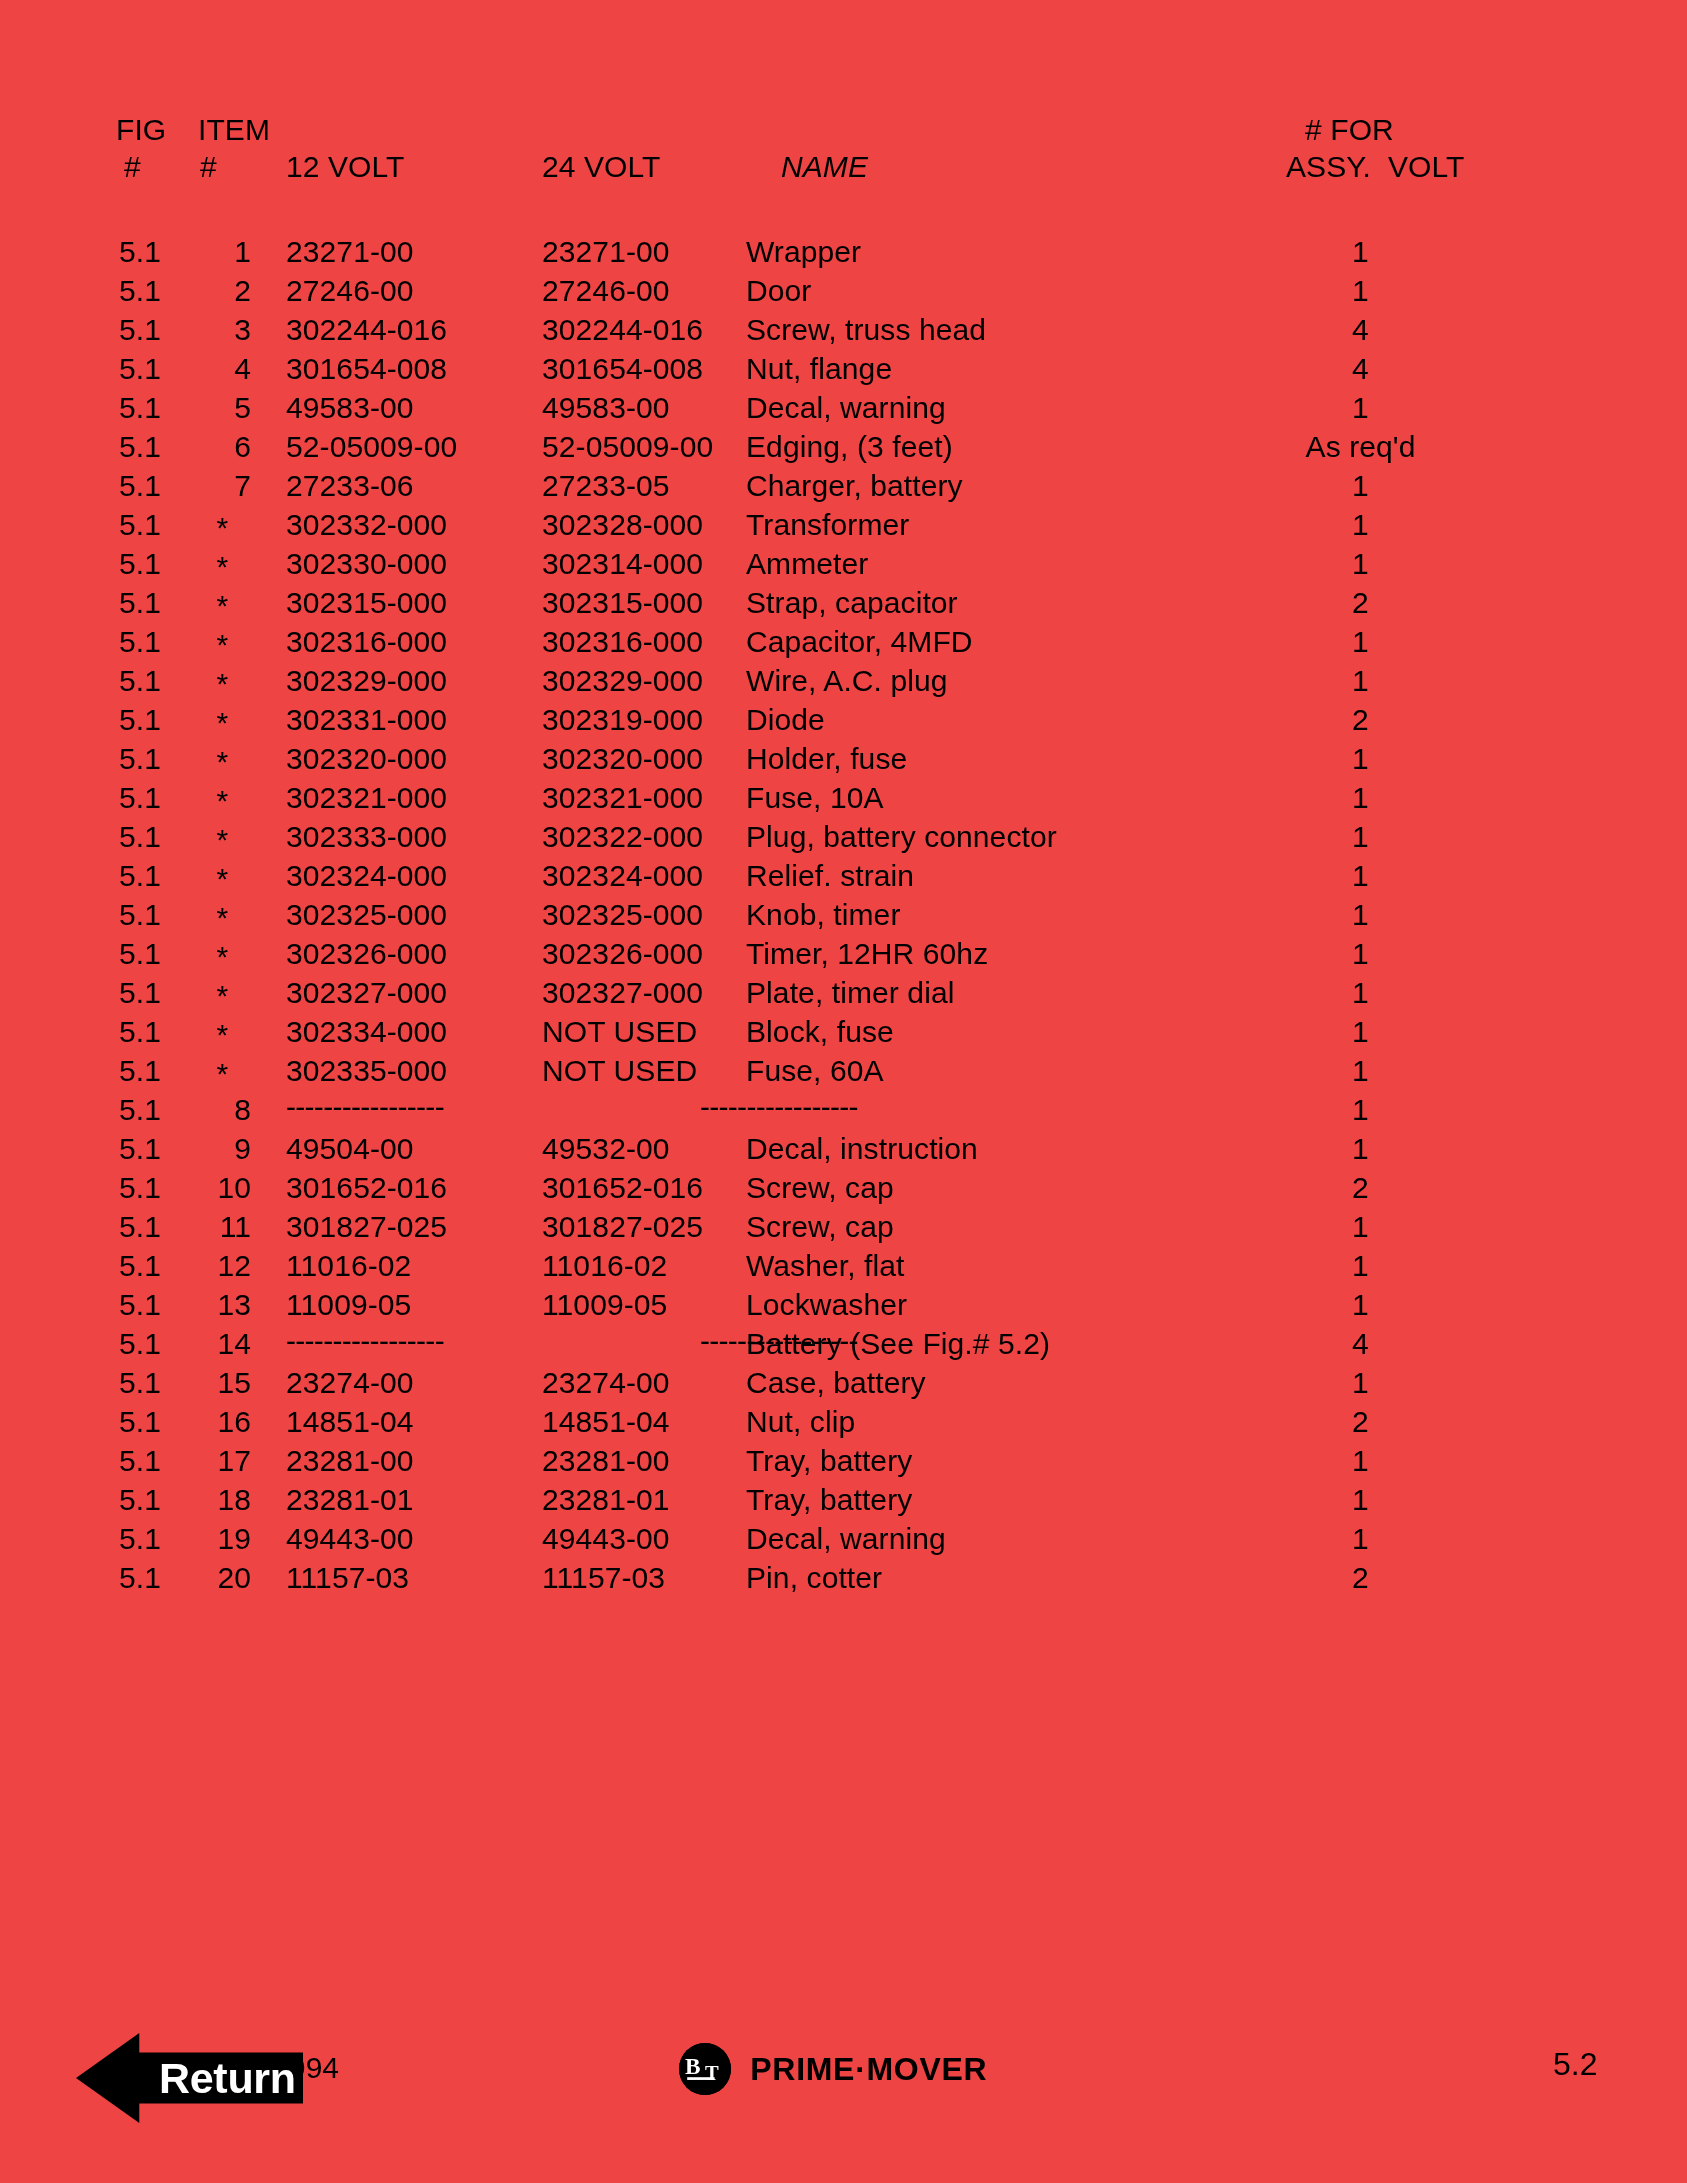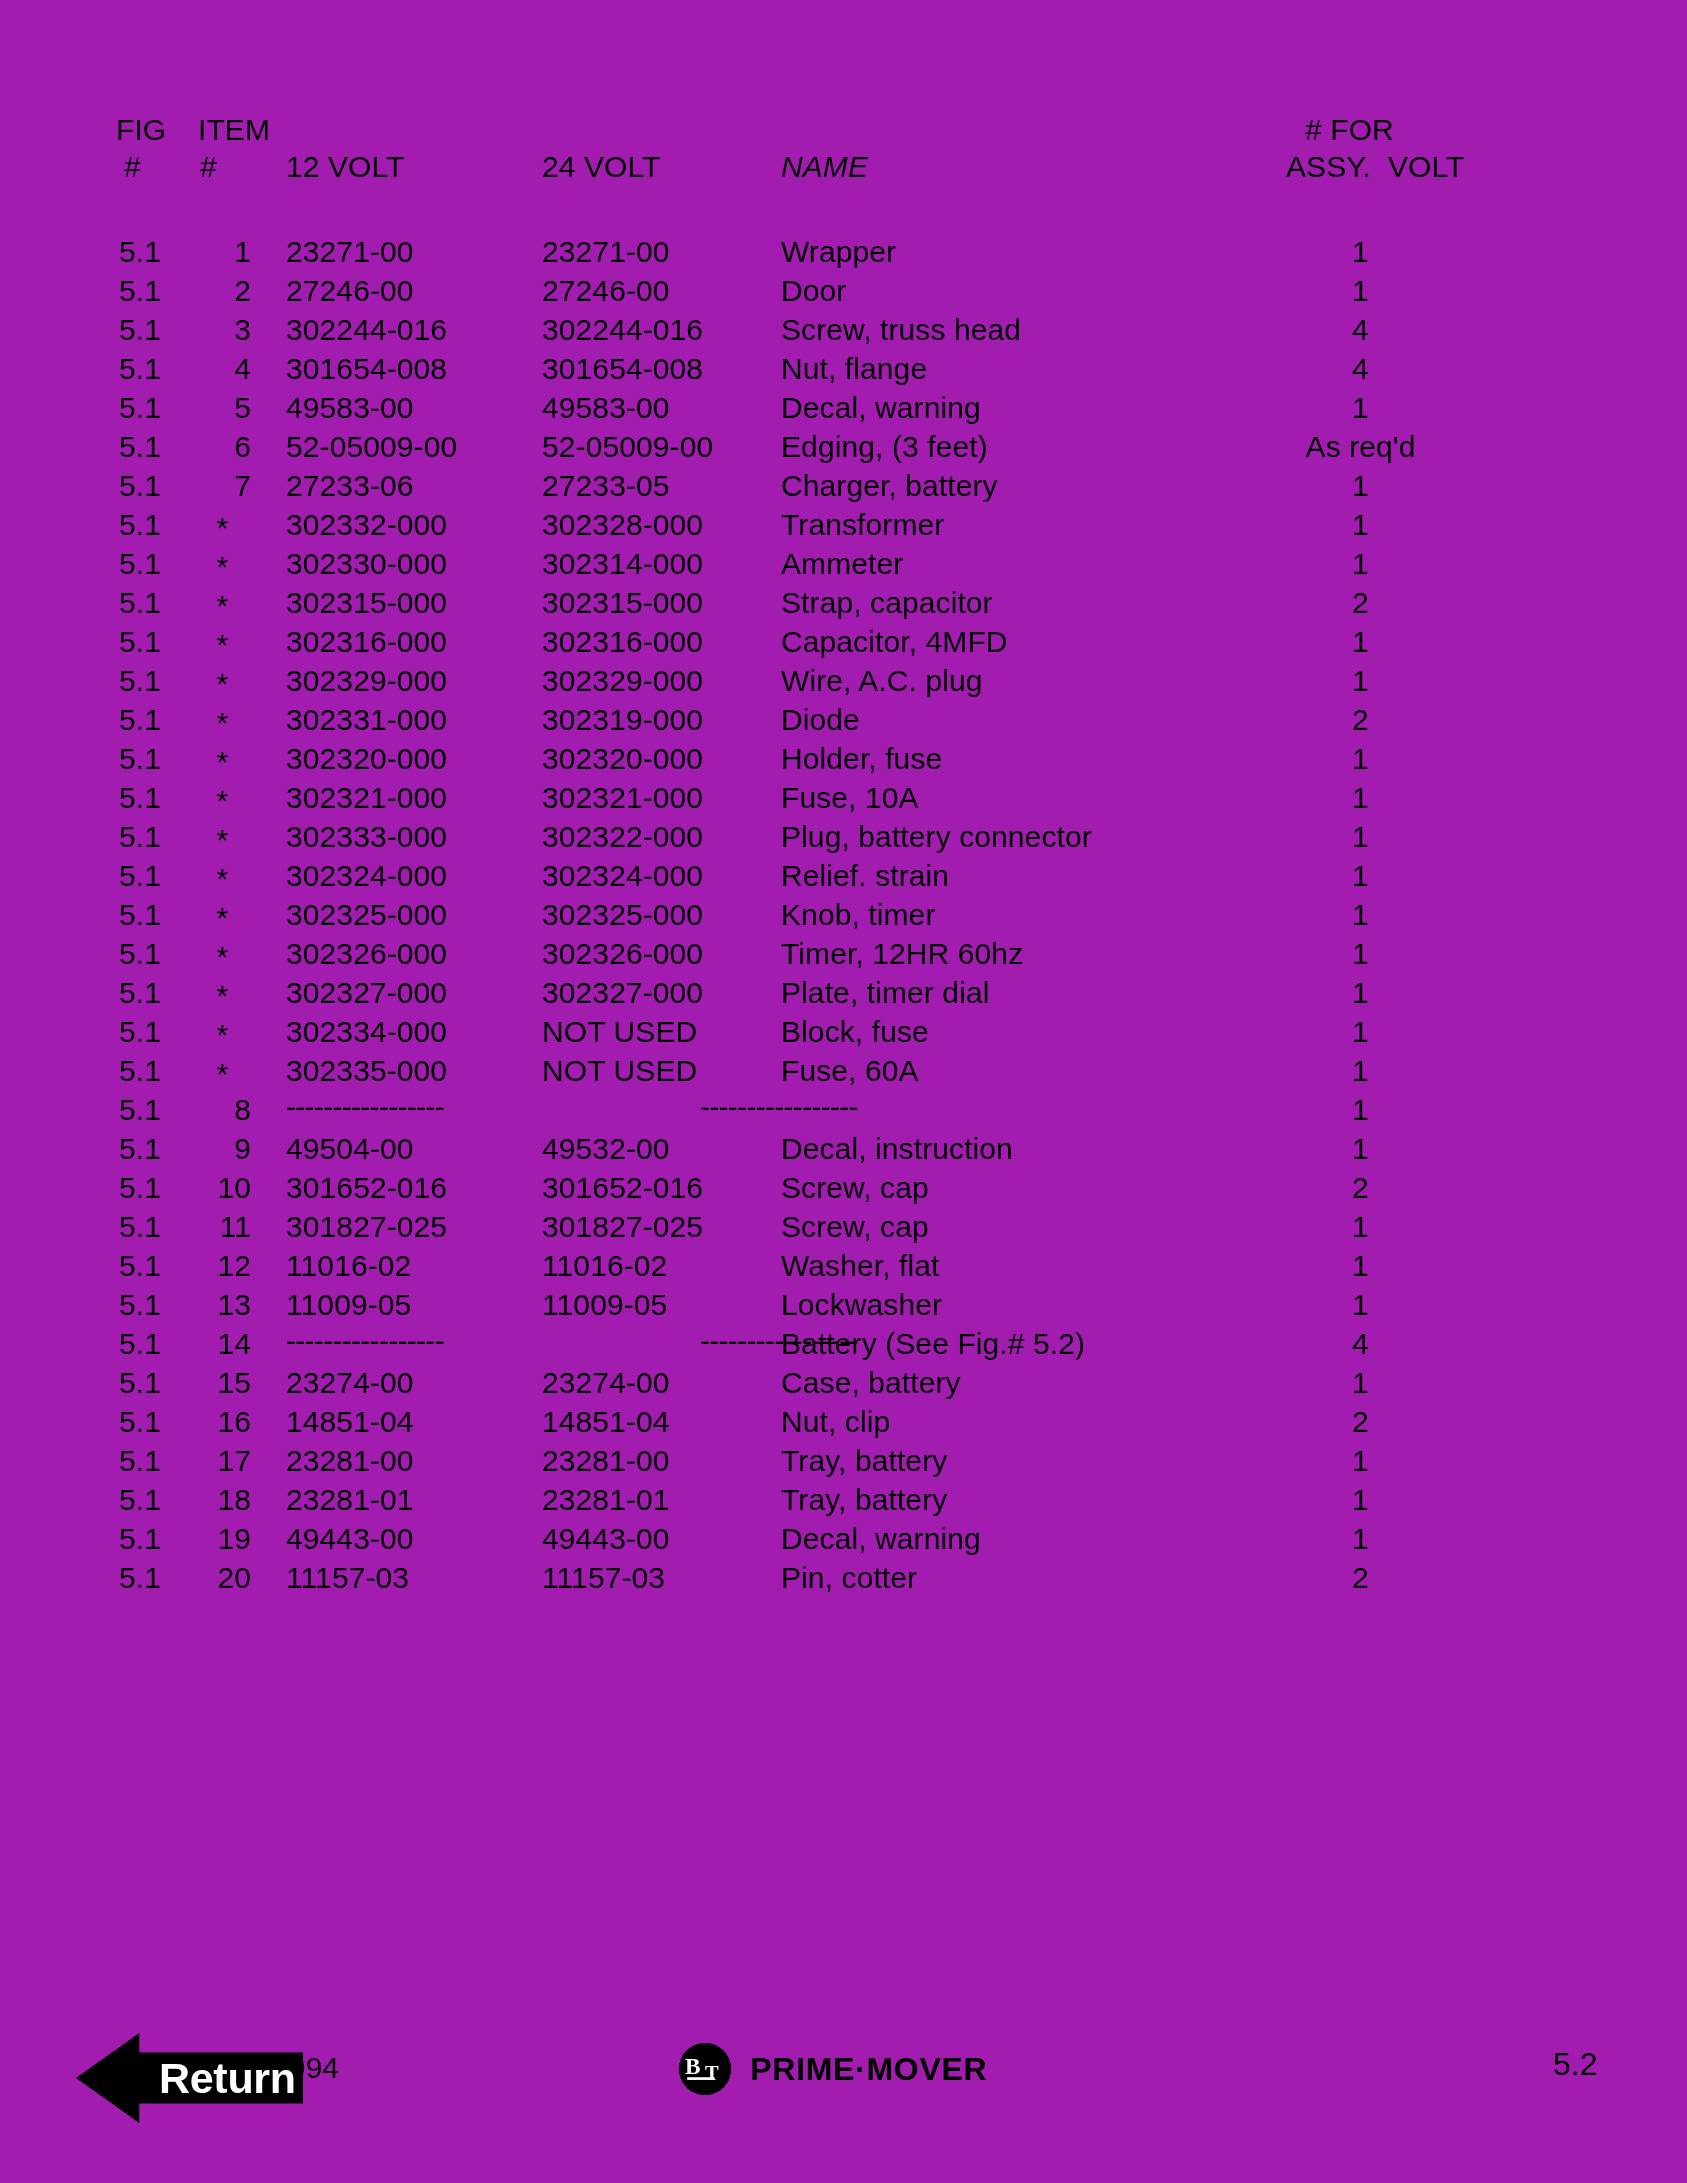--- a/index.html
+++ b/index.html
@@ -15,21 +15,21 @@
     font-family: "Liberation Sans", sans-serif;
     color: #000000;
     overflow: hidden;
   }
 
   .page {
     position: absolute;
     left: 0; top: 0;
     width: 1687px;
     height: 2183px;
-    background: #a21caf;
+    background: #ef4444;
   }
 
   
   .table-head {
     position: absolute;
     left: 0;
     top: 110px;
     width: 1687px;
     height: 96px;
   }
@@ -72,21 +72,21 @@
     height: 39px;
   }
   .row .cell {
     font-size: 30px;
     line-height: 39px;
   }
   .fig  { position: absolute; left: 119px; }
   .item { position: absolute; left: 194px; width: 57px; text-align: right; }
   .v12  { position: absolute; left: 286px; }
   .v24  { position: absolute; left: 542px; }
-  .name { position: absolute; left: 781px; text-align: right; }
+  .name { position: absolute; left: 746px; text-align: right; }
   .qty  { position: absolute; left: 1278px; width: 165px; text-align: center; }
 
   .dash {
     letter-spacing: -0.7px;
     position: relative;
     top: -2.8px;
   }
   .star {
     position: absolute;
     left: 194px;

